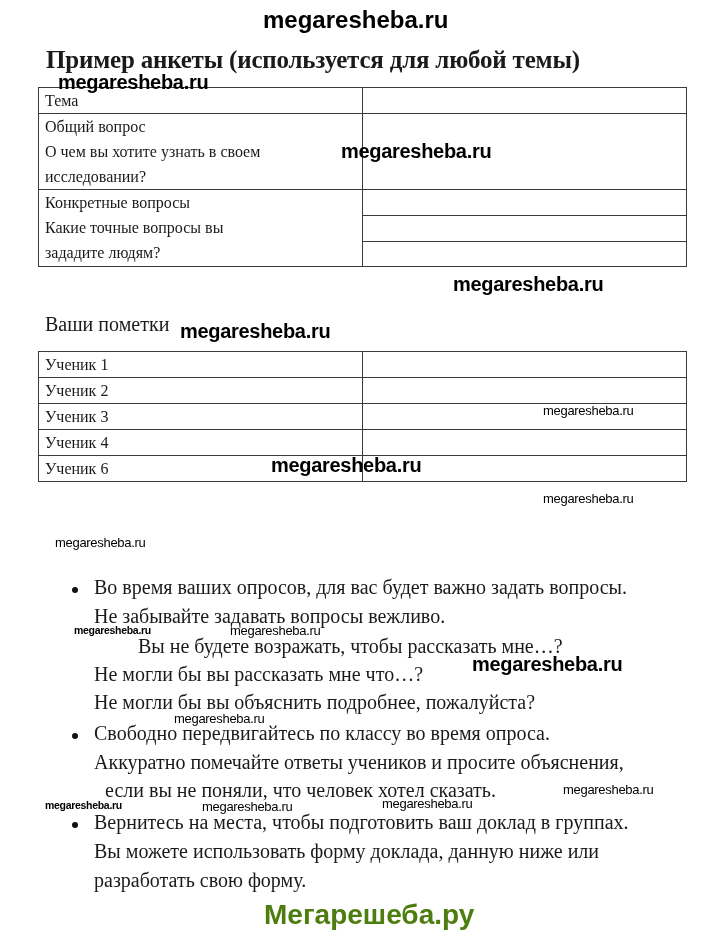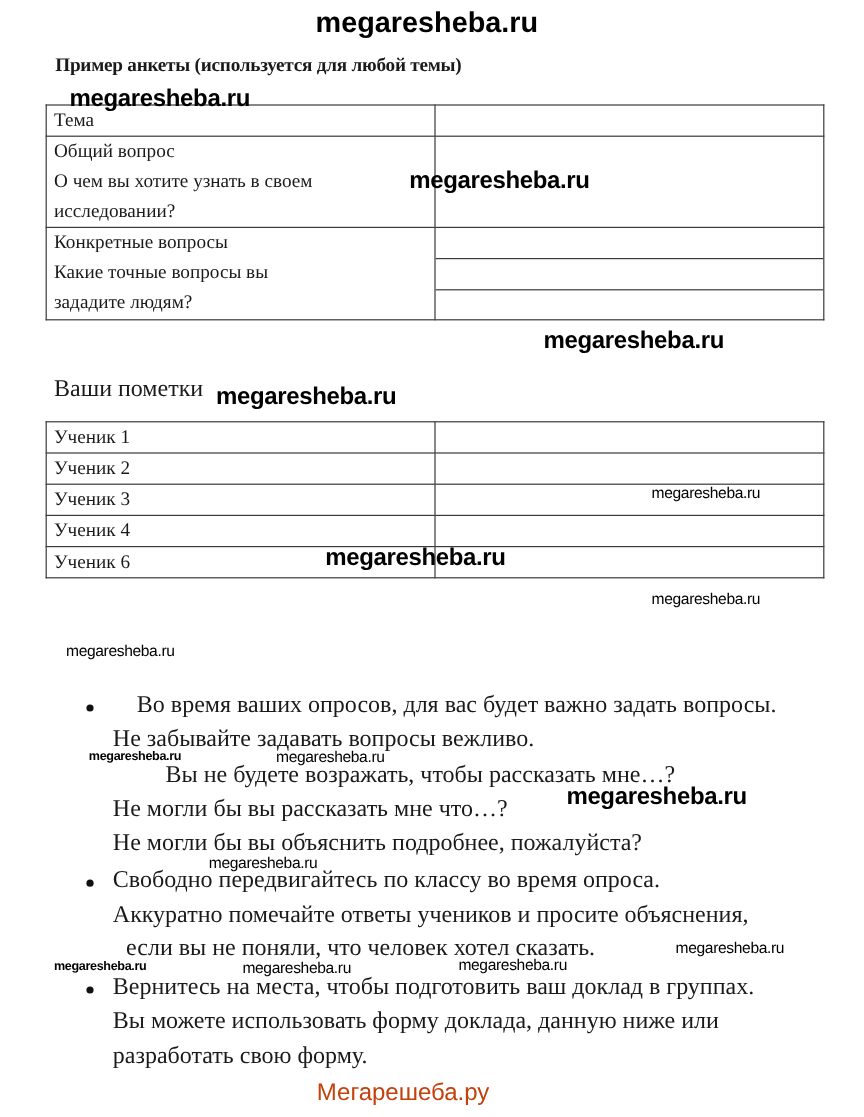--- a/index.html
+++ b/index.html
@@ -19,42 +19,42 @@
     }
     .wm-small {
       font-family: "Liberation Sans", sans-serif; font-size: 13px;
       color: #000; white-space: nowrap; line-height: 1; letter-spacing: -0.3px;
     }
     .wm-tiny {
       font-family: "Liberation Sans", sans-serif; font-weight: bold; font-size: 10.5px;
       color: #000; white-space: nowrap; line-height: 1; letter-spacing: -0.3px;
     }
     .heading {
-      font-family: "Liberation Serif", serif; font-weight: bold; font-size: 16px;
+      font-family: "Liberation Serif", serif; font-weight: bold; font-size: 25px;
       white-space: nowrap; line-height: 1; letter-spacing: -0.2px;
     }
     .body-text {
       font-family: "Liberation Serif", serif; font-size: 20px; white-space: nowrap;
       line-height: 1; color: #1a1a1a;
     }
     table.grid {
       position: absolute; border-collapse: collapse; table-layout: fixed;
     }
     table.grid td {
       border: 1.5px solid #3a3a3a; padding: 0 0 0 6px; vertical-align: top;
       font-family: "Liberation Serif", serif; font-size: 16px; color: #1a1a1a;
       line-height: 25px; white-space: nowrap; overflow: visible;
     }
     table.grid td.ans { padding: 0; }
     .bullet {
       position: absolute; width: 6px; height: 6px; border-radius: 50%; background: #111;
     }
     .footer {
-      font-family: "Liberation Sans", sans-serif; font-weight: normal; font-size: 20px;
-      color: #c2410c; white-space: nowrap; line-height: 1;
+      font-family: "Liberation Sans", sans-serif; font-weight: bold; font-size: 28px;
+      color: #4d7c0f; white-space: nowrap; line-height: 1;
     }
   </style>
 </head>
 <body>
 
 <div class="abs wm-top" style="left:263px; top:8px;">megaresheba.ru</div>
 
 <div class="abs heading" style="left:46px; top:47px;">Пример анкеты (используется для любой темы)</div>
 
 <table class="grid" style="left:38px; top:87px; width:648px;">
@@ -125,21 +125,21 @@
   </tr>
 </tbody>
   </table>
 
 <div class="abs wm-small" style="left:543px; top:404px;">megaresheba.ru</div>
 <div class="abs wm-big" style="left:271px; top:455px;">megaresheba.ru</div>
 <div class="abs wm-small" style="left:543px; top:492px;">megaresheba.ru</div>
 <div class="abs wm-small" style="left:55px; top:536px;">megaresheba.ru</div>
 
 <div class="bullet" style="left:72px; top:587px;"></div>
-<div class="abs body-text" style="left:94px; top:577px;margin-left:20px;">Во время ваших опросов, для вас будет важно задать вопросы.</div>
+<div class="abs body-text" style="left:94px; top:577px;">Во время ваших опросов, для вас будет важно задать вопросы.</div>
 <div class="abs body-text" style="left:94px; top:606px;">Не забывайте задавать вопросы вежливо.</div>
 <div class="abs body-text" style="left:94px; top:636px;margin-left:44px;">Вы не будете возражать, чтобы рассказать мне…?</div>
 <div class="abs body-text" style="left:94px; top:664px;">Не могли бы вы рассказать мне что…?</div>
 <div class="abs body-text" style="left:94px; top:692px;">Не могли бы вы объяснить подробнее, пожалуйста?</div>
 
 <div class="abs wm-tiny" style="left:74px; top:625px;">megaresheba.ru</div>
 <div class="abs wm-small" style="left:230px; top:624px;">megaresheba.ru</div>
 <div class="abs wm-big" style="left:472px; top:654px;">megaresheba.ru</div>
 <div class="abs wm-small" style="left:174px; top:712px;">megaresheba.ru</div>
 

